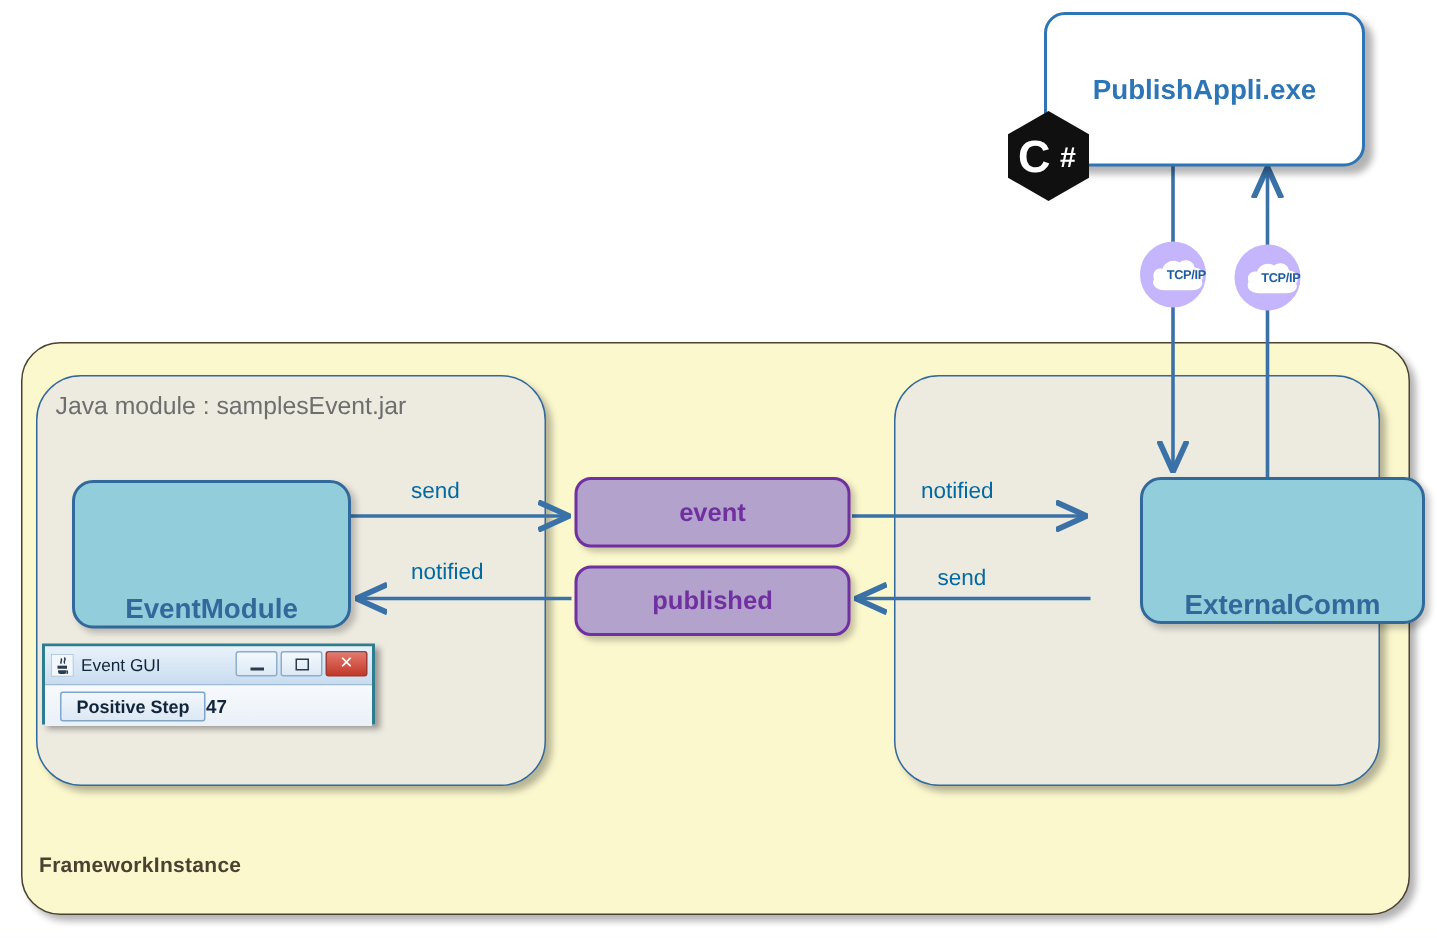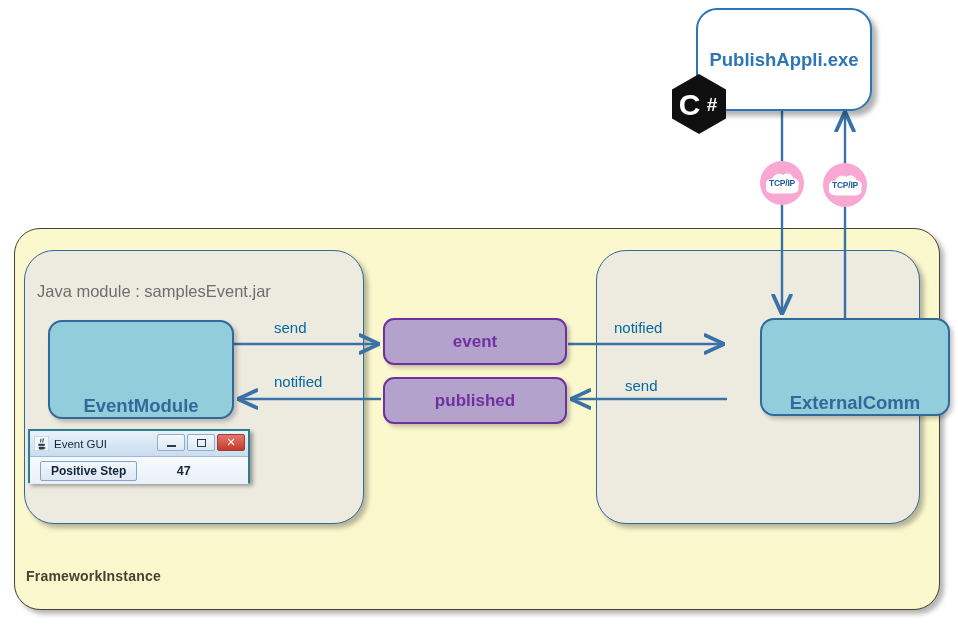--- a/index.html
+++ b/index.html
@@ -21,21 +21,21 @@
   .modbox{
     position:absolute;background:#EDEAE0;
     border:1.6px solid #31699B;border-radius:30px;
     box-shadow:4px 4px 5px rgba(0,0,0,.28);
     box-sizing:border-box;
   }
   #java-module{left:24px;top:250px;width:340px;height:274px;}
   #ext-module{left:596px;top:250px;width:324px;height:274px;}
   .mod-title{
     position:absolute;left:37px;top:262px;
-    font-size:16.5px;color:#6E6E6E;margin-top:20px;
+    font-size:16.5px;color:#6E6E6E;
   }
 
   
   .procbox{
     position:absolute;box-sizing:border-box;
     background:#92CDDC;border:2.4px solid #31699B;border-radius:14px;
     display:flex;align-items:flex-end;justify-content:center;
     font-size:18.5px;font-weight:bold;color:#31699B;
     box-shadow:3px 3px 4px rgba(0,0,0,.22);
   }
@@ -47,23 +47,23 @@
     background:#B3A2CC;border:2.4px solid #7030A0;border-radius:11px;
     display:flex;align-items:center;justify-content:center;
     font-size:17px;font-weight:bold;color:#7030A0;
     box-shadow:3px 3px 4px rgba(0,0,0,.22);
   }
   #event-box{left:383px;top:318px;width:184px;height:47px;}
   #published-box{left:383px;top:377px;width:184px;height:47px;}
 
   
   #publish-box{
-    position:absolute;left:696px;top:8px;width:176px;height:103px;
+    position:absolute;left:696px;top:8px;width:214px;height:103px;
     box-sizing:border-box;background:#ffffff;
-    border:2.4px solid #2E75B6;border-radius:21px;
+    border:2.4px solid #2E75B6;border-radius:14px;
     display:flex;align-items:center;justify-content:center;
     font-size:18.5px;font-weight:bold;color:#2E75B6;
     box-shadow:5px 5px 5px rgba(0,0,0,.30);
   }
 
   
   #wires{position:absolute;left:0;top:0;width:958px;height:625px;pointer-events:none;}
 
   
   .edge-label{
@@ -73,21 +73,21 @@
   #lbl-notified-left{left:274px;top:373px;}
   #lbl-notified-right{left:614px;top:319px;}
   #lbl-send-right{left:625px;top:377px;}
 
   
   #csharp-logo{position:absolute;left:668px;top:73px;width:62px;height:62px;}
 
   
   .tcpip{
     position:absolute;width:44px;height:44px;border-radius:50%;
-    background:#f9a8d4;display:flex;align-items:center;justify-content:center;
+    background:#c4b5fd;display:flex;align-items:center;justify-content:flex-end;
   }
   #tcpip-down{left:760px;top:161px;}
   #tcpip-up{left:823px;top:163px;}
   .tcpip svg{width:38px;height:26px;}
   .tcpip .cloudtext{
     position:absolute;font-size:8.5px;font-weight:bold;color:#1F5C9E;
     letter-spacing:-.2px;line-height:1;
   }
 
   
@@ -122,21 +122,21 @@
     position:relative;height:27px;display:flex;align-items:center;
     background:linear-gradient(to bottom,#F7FAFD,#E9F0F7);
   }
   #gui-step-button{
     margin-left:10px;padding:2px 10px;box-sizing:border-box;
     border:1px solid #7FA6C8;border-radius:2px;
     background:linear-gradient(to bottom,#F2F7FC,#DCE8F4);
     font-size:12px;font-weight:bold;color:#12263B;
   }
   #gui-counter{
-    flex:1;text-align:center;font-size:12.5px;font-weight:bold;color:#12263B;
+    flex:1;font-size:12.5px;font-weight:bold;color:#12263B;
     margin-right:18px;
   }
 </style>
 </head>
 <body>
 
 <div id="stage">
 
   <div class="framework"></div>
   <div class="framework-label">FrameworkInstance</div>

